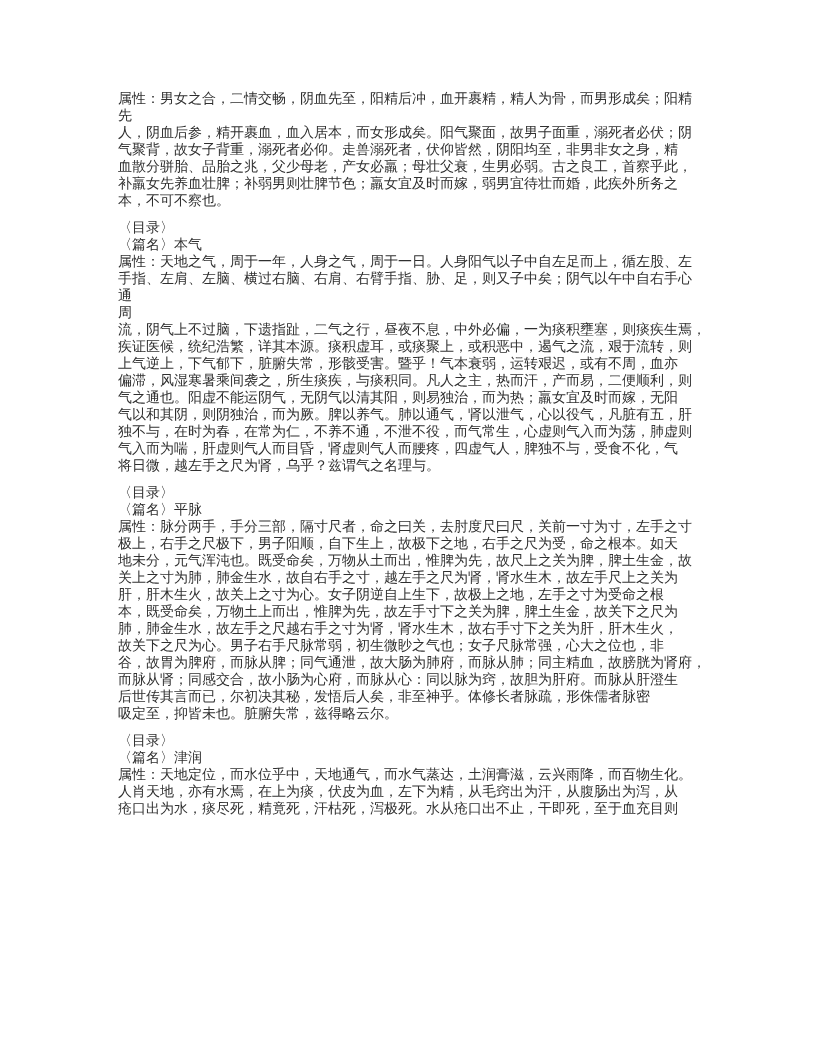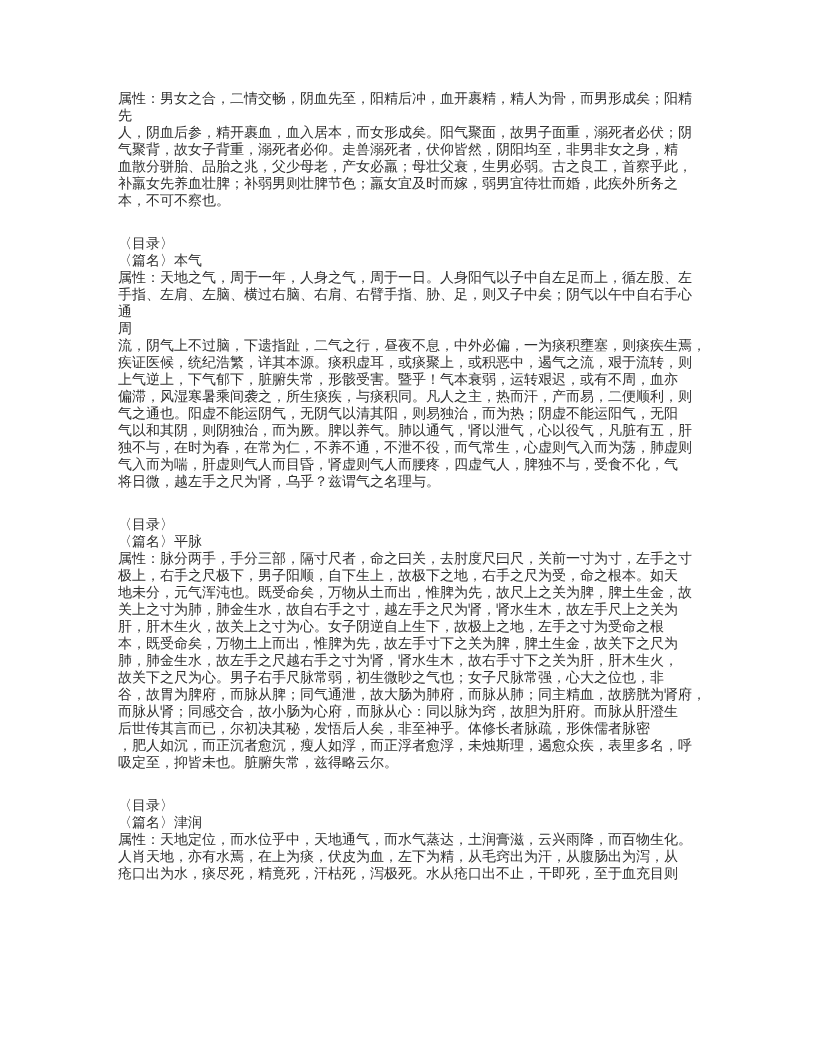--- a/index.html
+++ b/index.html
@@ -19,21 +19,21 @@
     left: 118px;
     top: 90px;
     width: 600px;
     font-family: Liberation Serif, serif;
     font-size: 14px;
     line-height: 17px;
     color: #2f2f2f;
     letter-spacing: 0;
   }
   .section + .section {
-    margin-top: 26px;
+    margin-top: 10px;
   }
   .line {
     white-space: pre;
     height: 17px;
   }
 </style>
 </head>
 <body>
 
 <div class="page">
@@ -51,41 +51,40 @@
         <div class="line header-line">〈目录〉</div>
         <div class="line header-line">〈篇名〉本气</div>
         <div class="line">属性：天地之气，周于一年，人身之气，周于一日。人身阳气以子中自左足而上，循左股、左</div>
         <div class="line">手指、左肩、左脑、横过右脑、右肩、右臂手指、胁、足，则又子中矣；阴气以午中自右手心</div>
         <div class="line">通</div>
         <div class="line">周</div>
         <div class="line">流，阴气上不过脑，下遗指趾，二气之行，昼夜不息，中外必偏，一为痰积壅塞，则痰疾生焉，</div>
         <div class="line">疾证医候，统纪浩繁，详其本源。痰积虚耳，或痰聚上，或积恶中，遏气之流，艰于流转，则</div>
         <div class="line">上气逆上，下气郁下，脏腑失常，形骸受害。暨乎！气本衰弱，运转艰迟，或有不周，血亦</div>
         <div class="line">偏滞，风湿寒暑乘间袭之，所生痰疾，与痰积同。凡人之主，热而汗，产而易，二便顺利，则</div>
-        <div class="line">气之通也。阳虚不能运阴气，无阴气以清其阳，则易独治，而为热；阴虚不能运阳气，无阳</div>
+        <div class="line">气之通也。阳虚不能运阴气，无阴气以清其阳，则易独治，而为热；羸女宜及时而嫁，无阳</div>
         <div class="line">气以和其阴，则阴独治，而为厥。脾以养气。肺以通气，肾以泄气，心以役气，凡脏有五，肝</div>
         <div class="line">独不与，在时为春，在常为仁，不养不通，不泄不役，而气常生，心虚则气入而为荡，肺虚则</div>
         <div class="line">气入而为喘，肝虚则气人而目昏，肾虚则气人而腰疼，四虚气人，脾独不与，受食不化，气</div>
         <div class="line">将日微，越左手之尺为肾，乌乎？兹谓气之名理与。</div>
       </div>
       <div class="section">
         <div class="line header-line">〈目录〉</div>
         <div class="line header-line">〈篇名〉平脉</div>
         <div class="line">属性：脉分两手，手分三部，隔寸尺者，命之曰关，去肘度尺曰尺，关前一寸为寸，左手之寸</div>
         <div class="line">极上，右手之尺极下，男子阳顺，自下生上，故极下之地，右手之尺为受，命之根本。如天</div>
         <div class="line">地未分，元气浑沌也。既受命矣，万物从土而出，惟脾为先，故尺上之关为脾，脾土生金，故</div>
         <div class="line">关上之寸为肺，肺金生水，故自右手之寸，越左手之尺为肾，肾水生木，故左手尺上之关为</div>
         <div class="line">肝，肝木生火，故关上之寸为心。女子阴逆自上生下，故极上之地，左手之寸为受命之根</div>
         <div class="line">本，既受命矣，万物土上而出，惟脾为先，故左手寸下之关为脾，脾土生金，故关下之尺为</div>
         <div class="line">肺，肺金生水，故左手之尺越右手之寸为肾，肾水生木，故右手寸下之关为肝，肝木生火，</div>
         <div class="line">故关下之尺为心。男子右手尺脉常弱，初生微眇之气也；女子尺脉常强，心大之位也，非</div>
         <div class="line">谷，故胃为脾府，而脉从脾；同气通泄，故大肠为肺府，而脉从肺；同主精血，故膀胱为肾府，</div>
         <div class="line">而脉从肾；同感交合，故小肠为心府，而脉从心：同以脉为窍，故胆为肝府。而脉从肝澄生</div>
         <div class="line">后世传其言而已，尔初决其秘，发悟后人矣，非至神乎。体修长者脉疏，形侏儒者脉密</div>
-        <div class="line">，肥人如沉，而正沉者愈沉，瘦人如浮，而正浮者愈浮，未烛斯理，遏愈众疾，表里多名，呼</div>
         <div class="line">吸定至，抑皆未也。脏腑失常，兹得略云尔。</div>
       </div>
       <div class="section">
         <div class="line header-line">〈目录〉</div>
         <div class="line header-line">〈篇名〉津润</div>
         <div class="line">属性：天地定位，而水位乎中，天地通气，而水气蒸达，土润膏滋，云兴雨降，而百物生化。</div>
         <div class="line">人肖天地，亦有水焉，在上为痰，伏皮为血，左下为精，从毛窍出为汗，从腹肠出为泻，从</div>
         <div class="line">疮口出为水，痰尽死，精竟死，汗枯死，泻极死。水从疮口出不止，干即死，至于血充目则</div>
       </div>
     </div>

